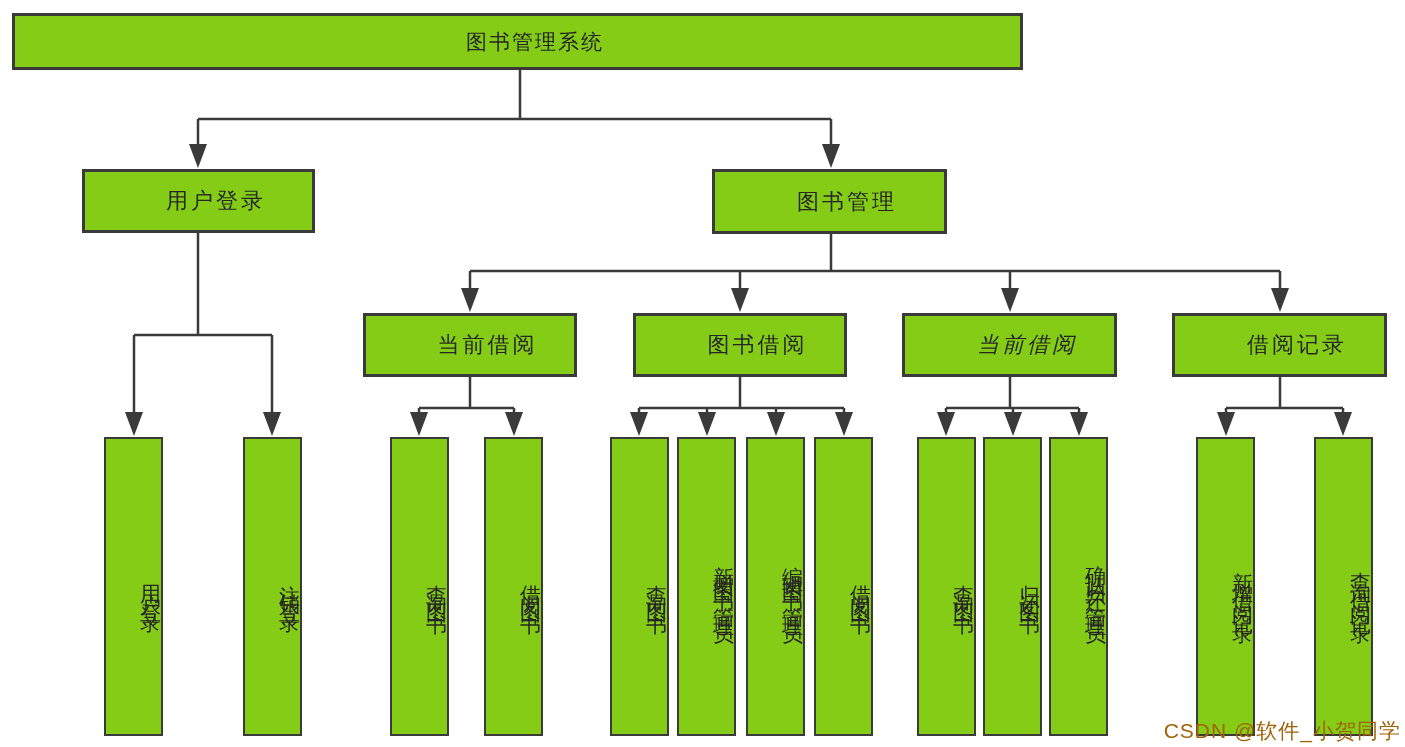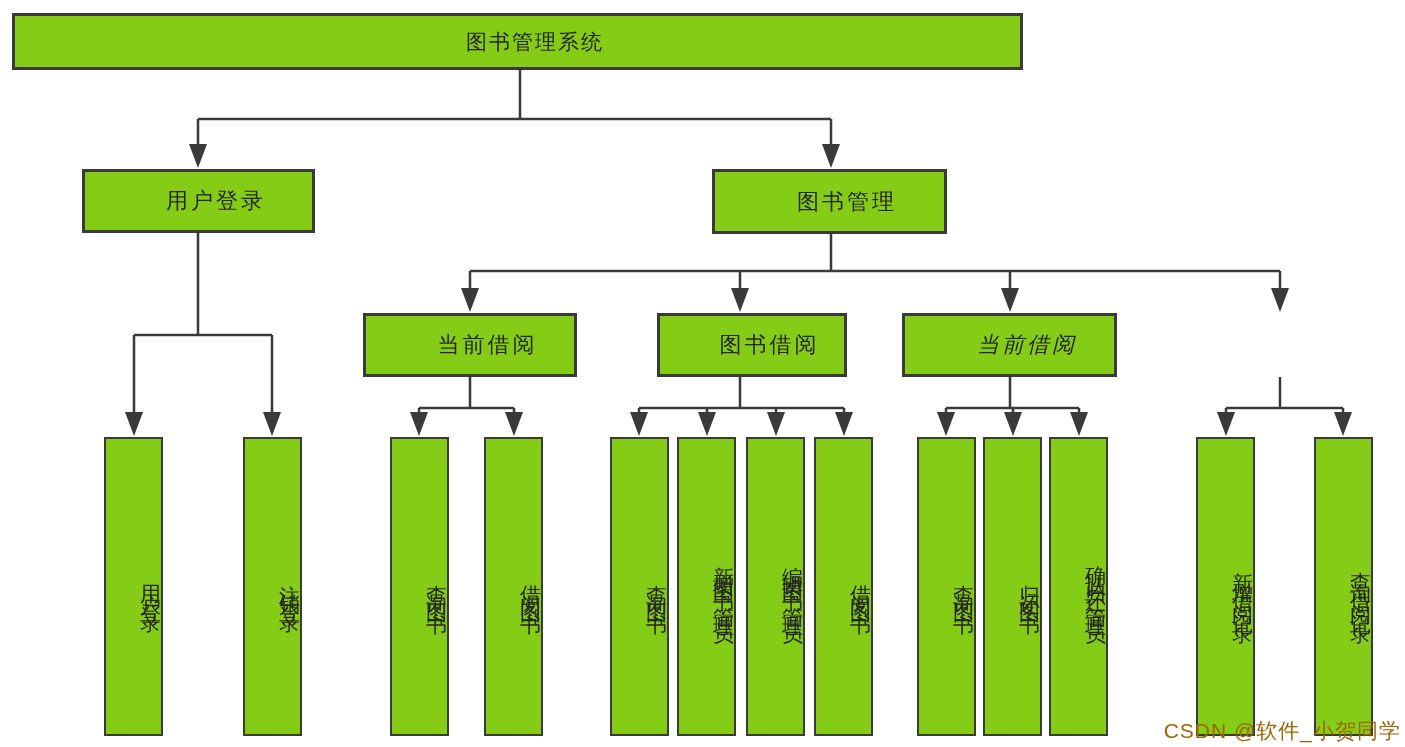--- a/index.html
+++ b/index.html
@@ -54,21 +54,21 @@
   }
   .vtext.s6 { letter-spacing: 0.5em; }
   .vtext.s9 { letter-spacing: 0.4em; }
 
   
   .pos-root        { left: 12px;   top: 13px;  width: 1011px; height: 57px; }
   .pos-user-login  { left: 82px;   top: 169px; width: 233px;  height: 64px; }
   .pos-book-mgmt   { left: 712px;  top: 169px; width: 235px;  height: 65px; }
 
   .pos-new-book    { left: 363px;  top: 313px; width: 214px;  height: 64px; }
-  .pos-book-borrow { left: 633px;  top: 313px; width: 190px;  height: 64px; margin-left: 24px; }
+  .pos-book-borrow { left: 633px;  top: 313px; width: 214px;  height: 64px; }
   .pos-cur-borrow  { left: 902px;  top: 313px; width: 215px;  height: 64px; font-style: italic; }
   .pos-borrow-rec  { left: 1172px; top: 313px; width: 215px;  height: 64px; }
 
   .node.v { top: 437px; width: 59px; height: 299px; }
   .pos-login      { left: 104px; }
   .pos-logout     { left: 243px; }
   .pos-nbr-query  { left: 390px; }
   .pos-nbr-borrow { left: 484px; }
   .pos-bb-query   { left: 610px; }
   .pos-bb-add     { left: 677px; }
@@ -137,20 +137,21 @@
   </svg>
 
   <div class="node h root pos-root">图书管理系统</div>
 
   <div class="node h pos-user-login">用户登录</div>
   <div class="node h pos-book-mgmt">图书管理</div>
 
   <div class="node h pos-new-book">当前借阅</div>
   <div class="node h pos-book-borrow">图书借阅</div>
   <div class="node h pos-cur-borrow">当前借阅</div>
+  <div class="node h pos-borrow-rec">借阅记录</div>
 
   <div class="node v pos-login">
     <span class="vtext">用户登录</span>
   </div>
   <div class="node v pos-logout">
     <span class="vtext">注销登录</span>
   </div>
 
   <div class="node v pos-nbr-query">
     <span class="vtext">查询图书</span>

